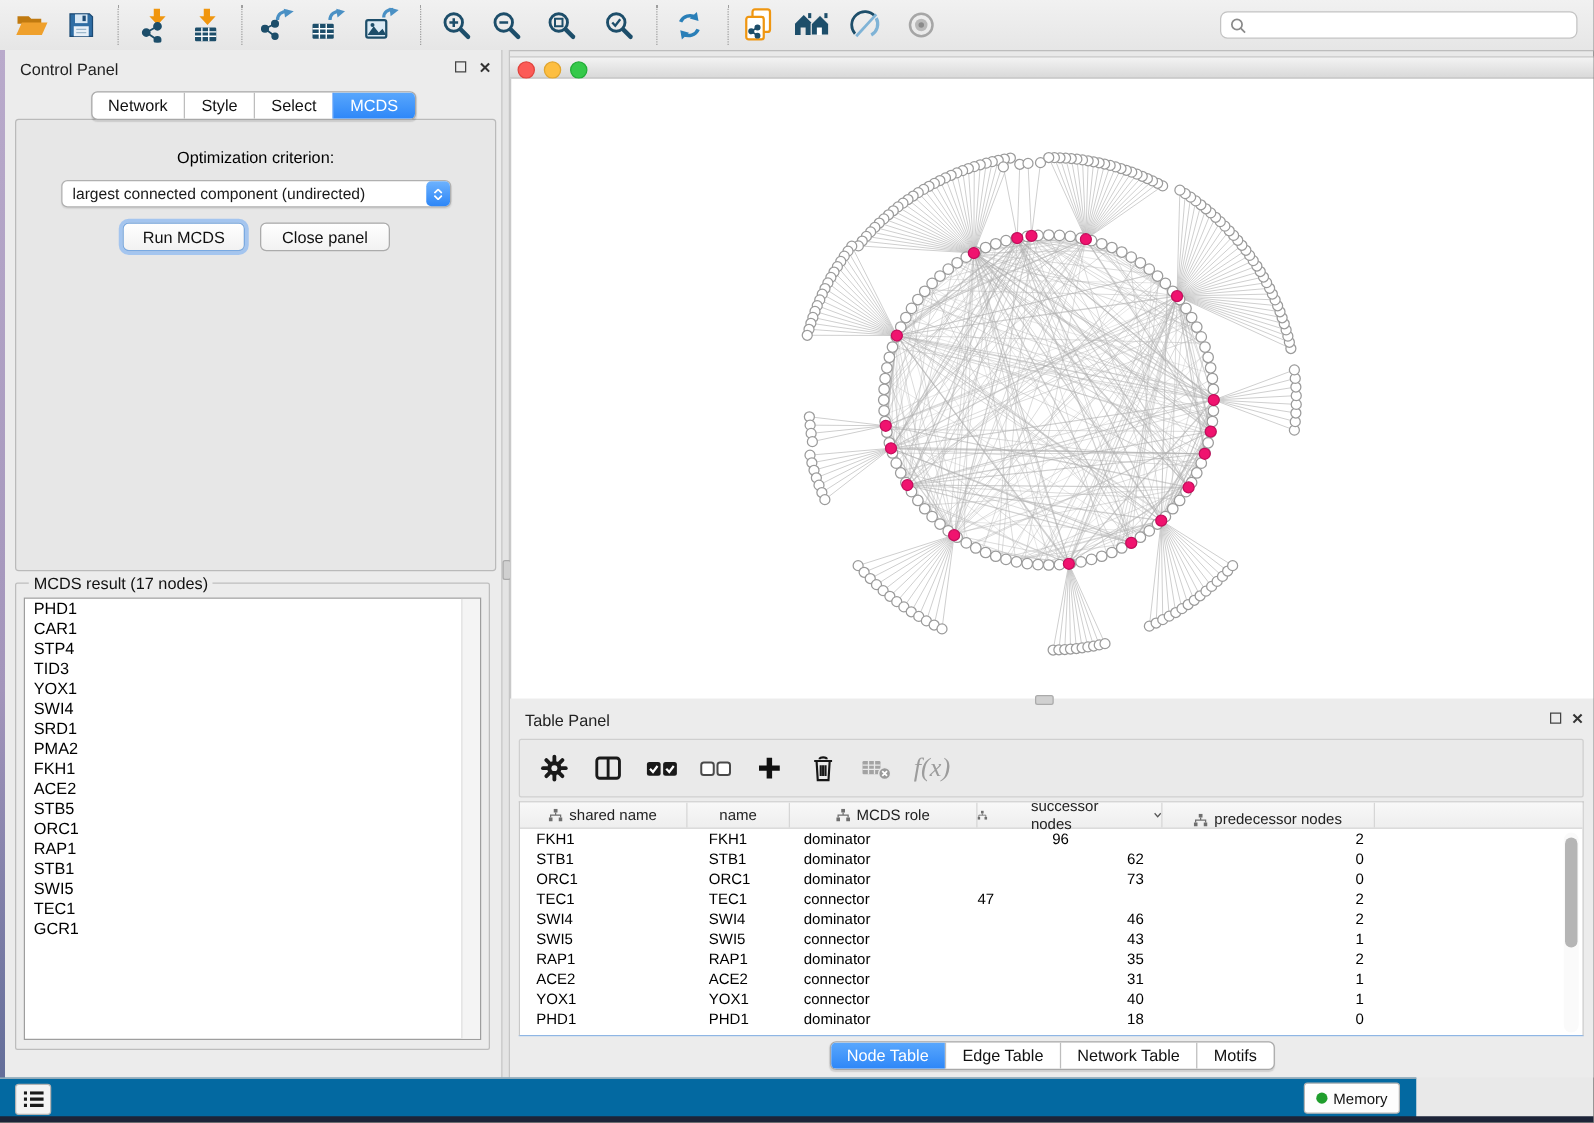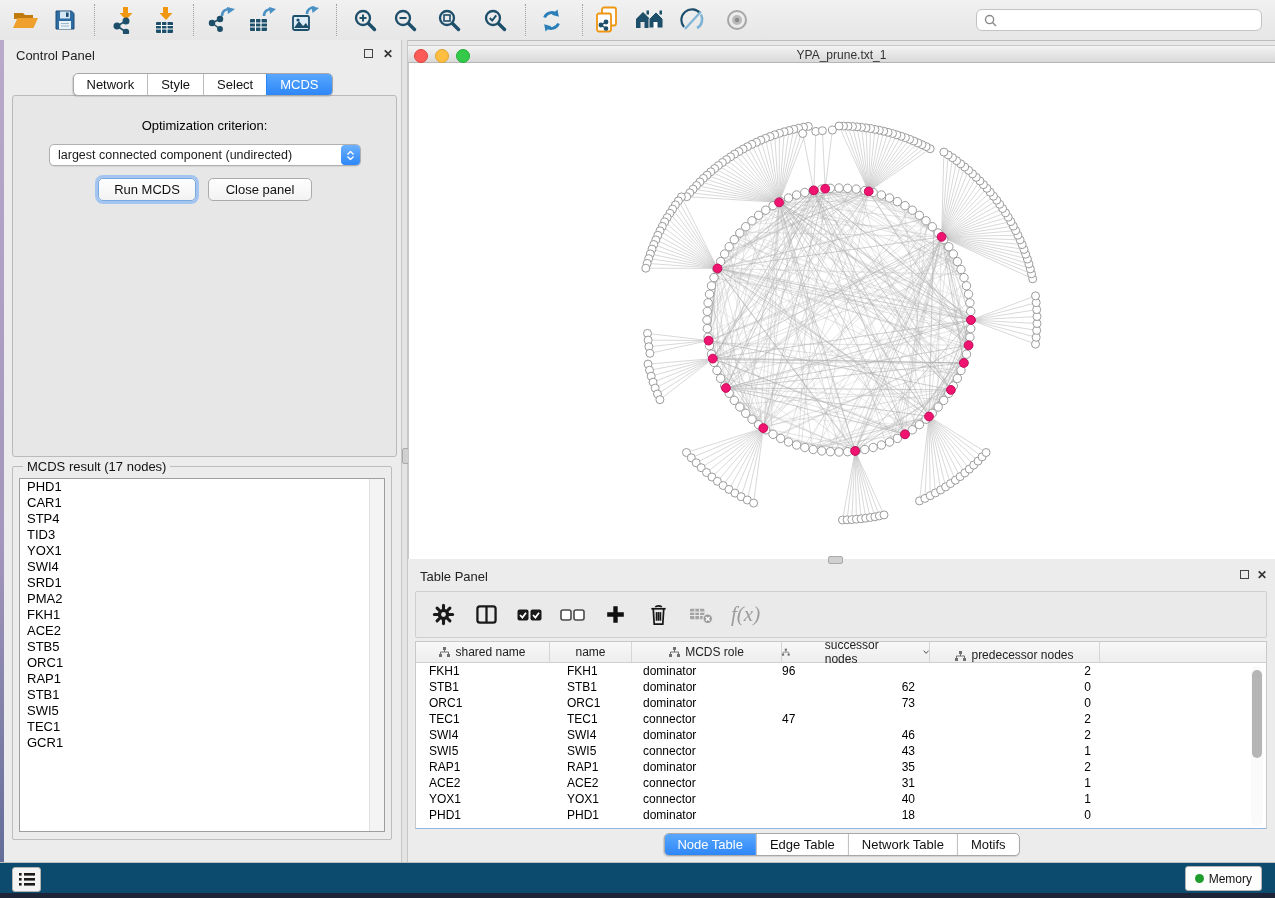--- a/index.html
+++ b/index.html
@@ -82,21 +82,21 @@
   #tbl-head{display:flex;height:20px;background:linear-gradient(#f8f8f8,#eeeeee);border-bottom:1px solid #cfcfcf;}
   .hcell{display:flex;align-items:center;justify-content:center;gap:5px;font-size:12px;color:#222;
          border-right:1px solid #d6d6d6;box-sizing:border-box;}
   .trow{display:flex;height:16px;align-items:center;}
   .tcell{font-size:12px;color:#000;box-sizing:border-box;white-space:nowrap;}
   #tbl-scroll{position:absolute;right:3px;top:24px;width:12px;height:160px;background:#fafafa;border-radius:6px;}
   #tbl-thumb{position:absolute;left:1px;top:4px;width:10px;height:88px;background:#b5b5b5;border-radius:5px;}
   #tp-tabs{position:absolute;left:50%;transform:translateX(-50%);top:274px;}
 
   
-  #status-bar{position:absolute;left:0;top:862px;width:1275px;height:31px;background:#0c4a6e;border-top:1px solid #c0c0c0;}
+  #status-bar{position:absolute;left:0;top:862px;width:1133px;height:31px;background:#0369a1;border-top:1px solid #c0c0c0;}
   #list-btn{position:absolute;left:12px;top:4px;width:27px;height:23px;background:#f4f4f4;border:1px solid #b4b4b4;
             border-radius:3px;display:flex;align-items:center;justify-content:center;}
   #memory-btn{position:absolute;right:13px;top:3px;height:23px;padding:0 9px;background:#fdfdfd;border:1px solid #b4b4b4;
               border-radius:3px;display:flex;align-items:center;gap:5px;font-size:12px;color:#111;}
   #memory-dot{width:9px;height:9px;border-radius:50%;background:#1f9d2c;}
 </style>
 </head>
 <body>
 
 <div id="stage">
@@ -316,21 +316,20 @@
 
   <div id="vsplit">
     <div class="grip abs" style="left:0px;top:408px;width:5px;height:14px"></div>
   </div>
 
   <div id="right">
     <div id="net-titlebar">
       <span class="light" style="left:6px;background:#fc5b57;border:0.5px solid #e0443e"></span>
       <span class="light" style="left:27px;background:#fdbe41;border:0.5px solid #e0a52f"></span>
       <span class="light" style="left:48px;background:#35c94a;border:0.5px solid #22ad37"></span>
-      <span id="net-title">YPA_prune.txt_1</span>
     </div>
     <div id="net-canvas">
       <svg id="net-svg" width="867" height="496" viewBox="0 0 867 496">
           <line x1="298.3" y1="266.6" x2="300.3" y2="281.7" stroke="#bdbdbd" stroke-width="0.8" opacity="0.35"></line>
           <line x1="327.3" y1="339.9" x2="318.6" y2="327.8" stroke="#bdbdbd" stroke-width="0.8" opacity="0.35"></line>
           <line x1="508.1" y1="363.4" x2="301.7" y2="288.2" stroke="#bdbdbd" stroke-width="0.8" opacity="0.35"></line>
           <line x1="545.7" y1="193.4" x2="300.4" y2="282.1" stroke="#bdbdbd" stroke-width="0.8" opacity="0.35"></line>
           <line x1="327.1" y1="339.7" x2="304.4" y2="216.5" stroke="#bdbdbd" stroke-width="0.8" opacity="0.35"></line>
           <line x1="299.0" y1="240.5" x2="503.2" y2="366.9" stroke="#bdbdbd" stroke-width="0.8" opacity="0.35"></line>
           <line x1="314.3" y1="193.4" x2="366.6" y2="372.8" stroke="#bdbdbd" stroke-width="0.8" opacity="0.35"></line>
@@ -1229,21 +1228,21 @@
               </svg>
               <span>predecessor nodes</span>
             </div>
             <div class="hcell" style="flex: 1 1 0%; border-right: none;"></div>
           </div>
         <div id="tbl-body">
             <div class="trow">
               <div class="tcell" style="width: 134px; padding-left: 13px;">FKH1</div>
               <div class="tcell" style="width: 82px; padding-left: 17px;">FKH1</div>
               <div class="tcell" style="width: 150px; padding-left: 11px;">dominator</div>
-              <div class="tcell" style="width: 148px; text-align: left; padding-right: 15px;">96</div>
+              <div class="tcell" style="width: 148px; text-align: center; padding-right: 15px;">96</div>
               <div class="tcell" style="width: 170px; text-align: right; padding-right: 9px;">2</div>
             </div>
             <div class="trow">
               <div class="tcell" style="width: 134px; padding-left: 13px;">STB1</div>
               <div class="tcell" style="width: 82px; padding-left: 17px;">STB1</div>
               <div class="tcell" style="width: 150px; padding-left: 11px;">dominator</div>
               <div class="tcell" style="width: 148px; text-align: right; padding-right: 15px;">62</div>
               <div class="tcell" style="width: 170px; text-align: right; padding-right: 9px;">0</div>
             </div>
             <div class="trow">

